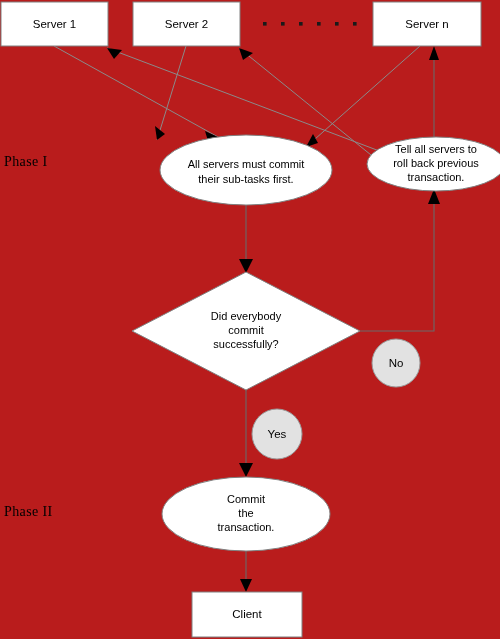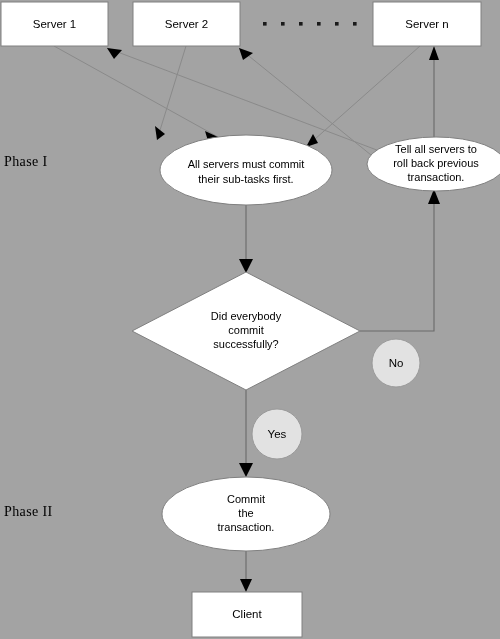--- a/index.html
+++ b/index.html
@@ -8,21 +8,21 @@
     padding: 0;
     background: #ffffff;
   }
   body {
     font-family: "Liberation Sans", sans-serif;
   }
   #diagram-root {
     position: relative;
     width: 500px;
     height: 639px;
-    background: #a3a3a3;
+    background: #b91c1c;
     overflow: hidden;
   }
   #diagram-svg {
     position: absolute;
     left: 0;
     top: 0;
     width: 500px;
     height: 639px;
     display: block;
   }

